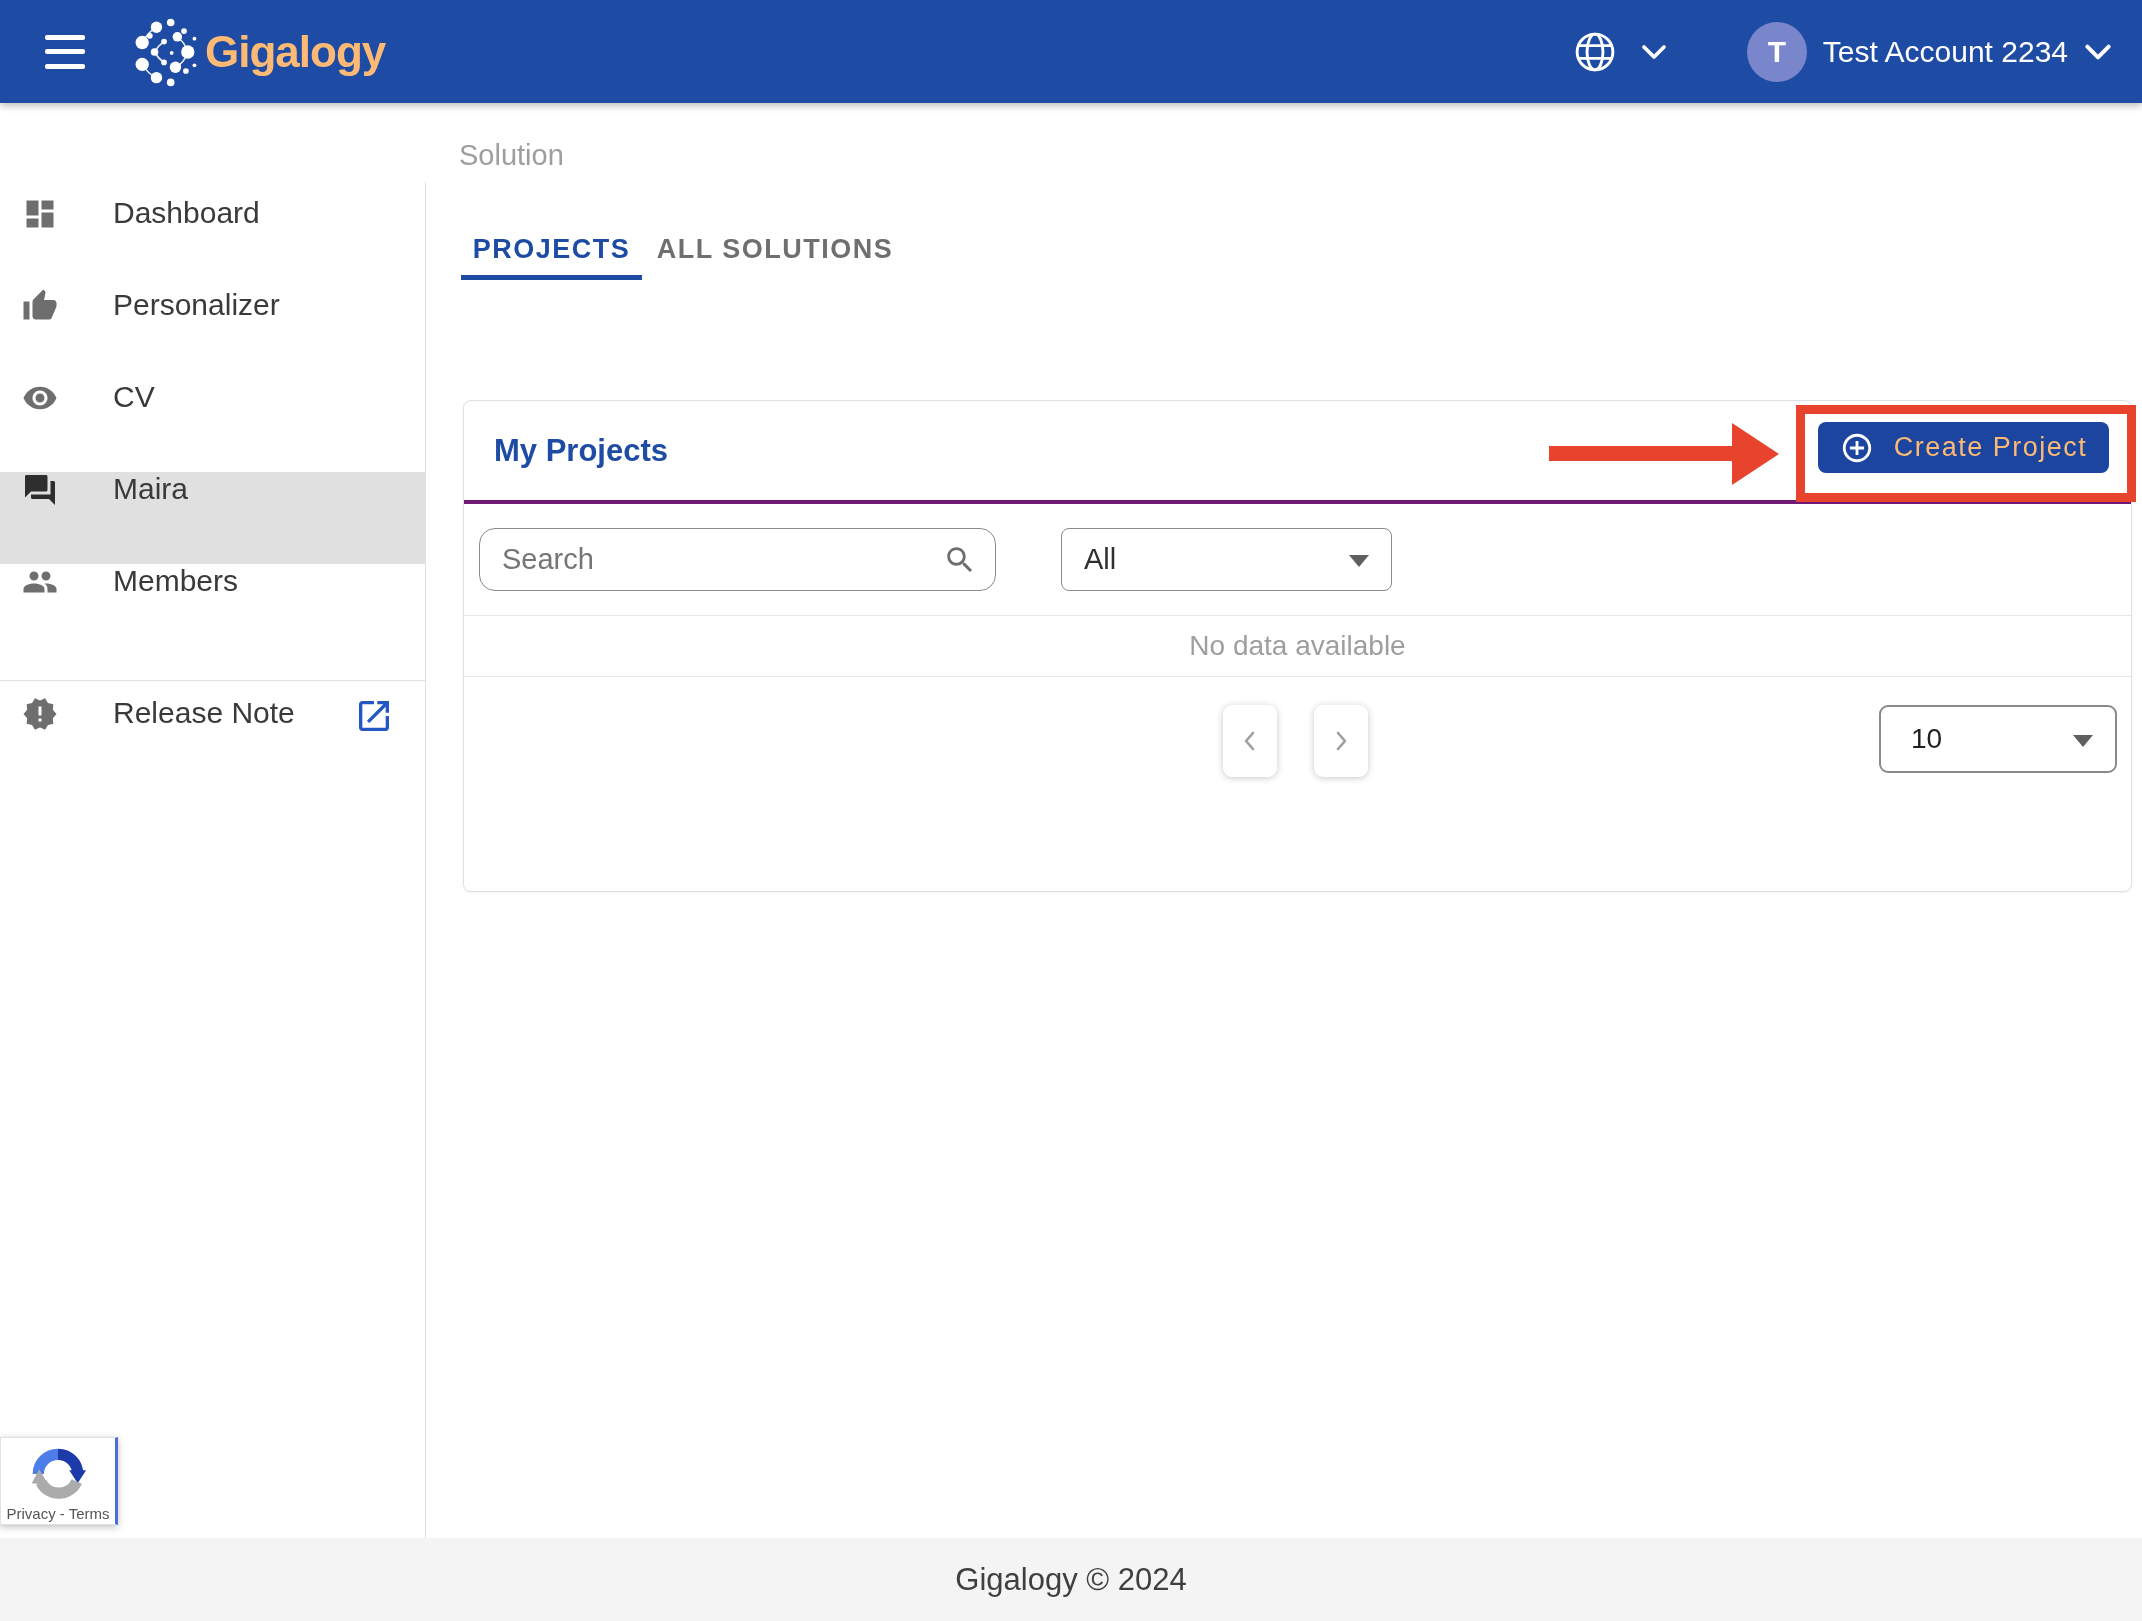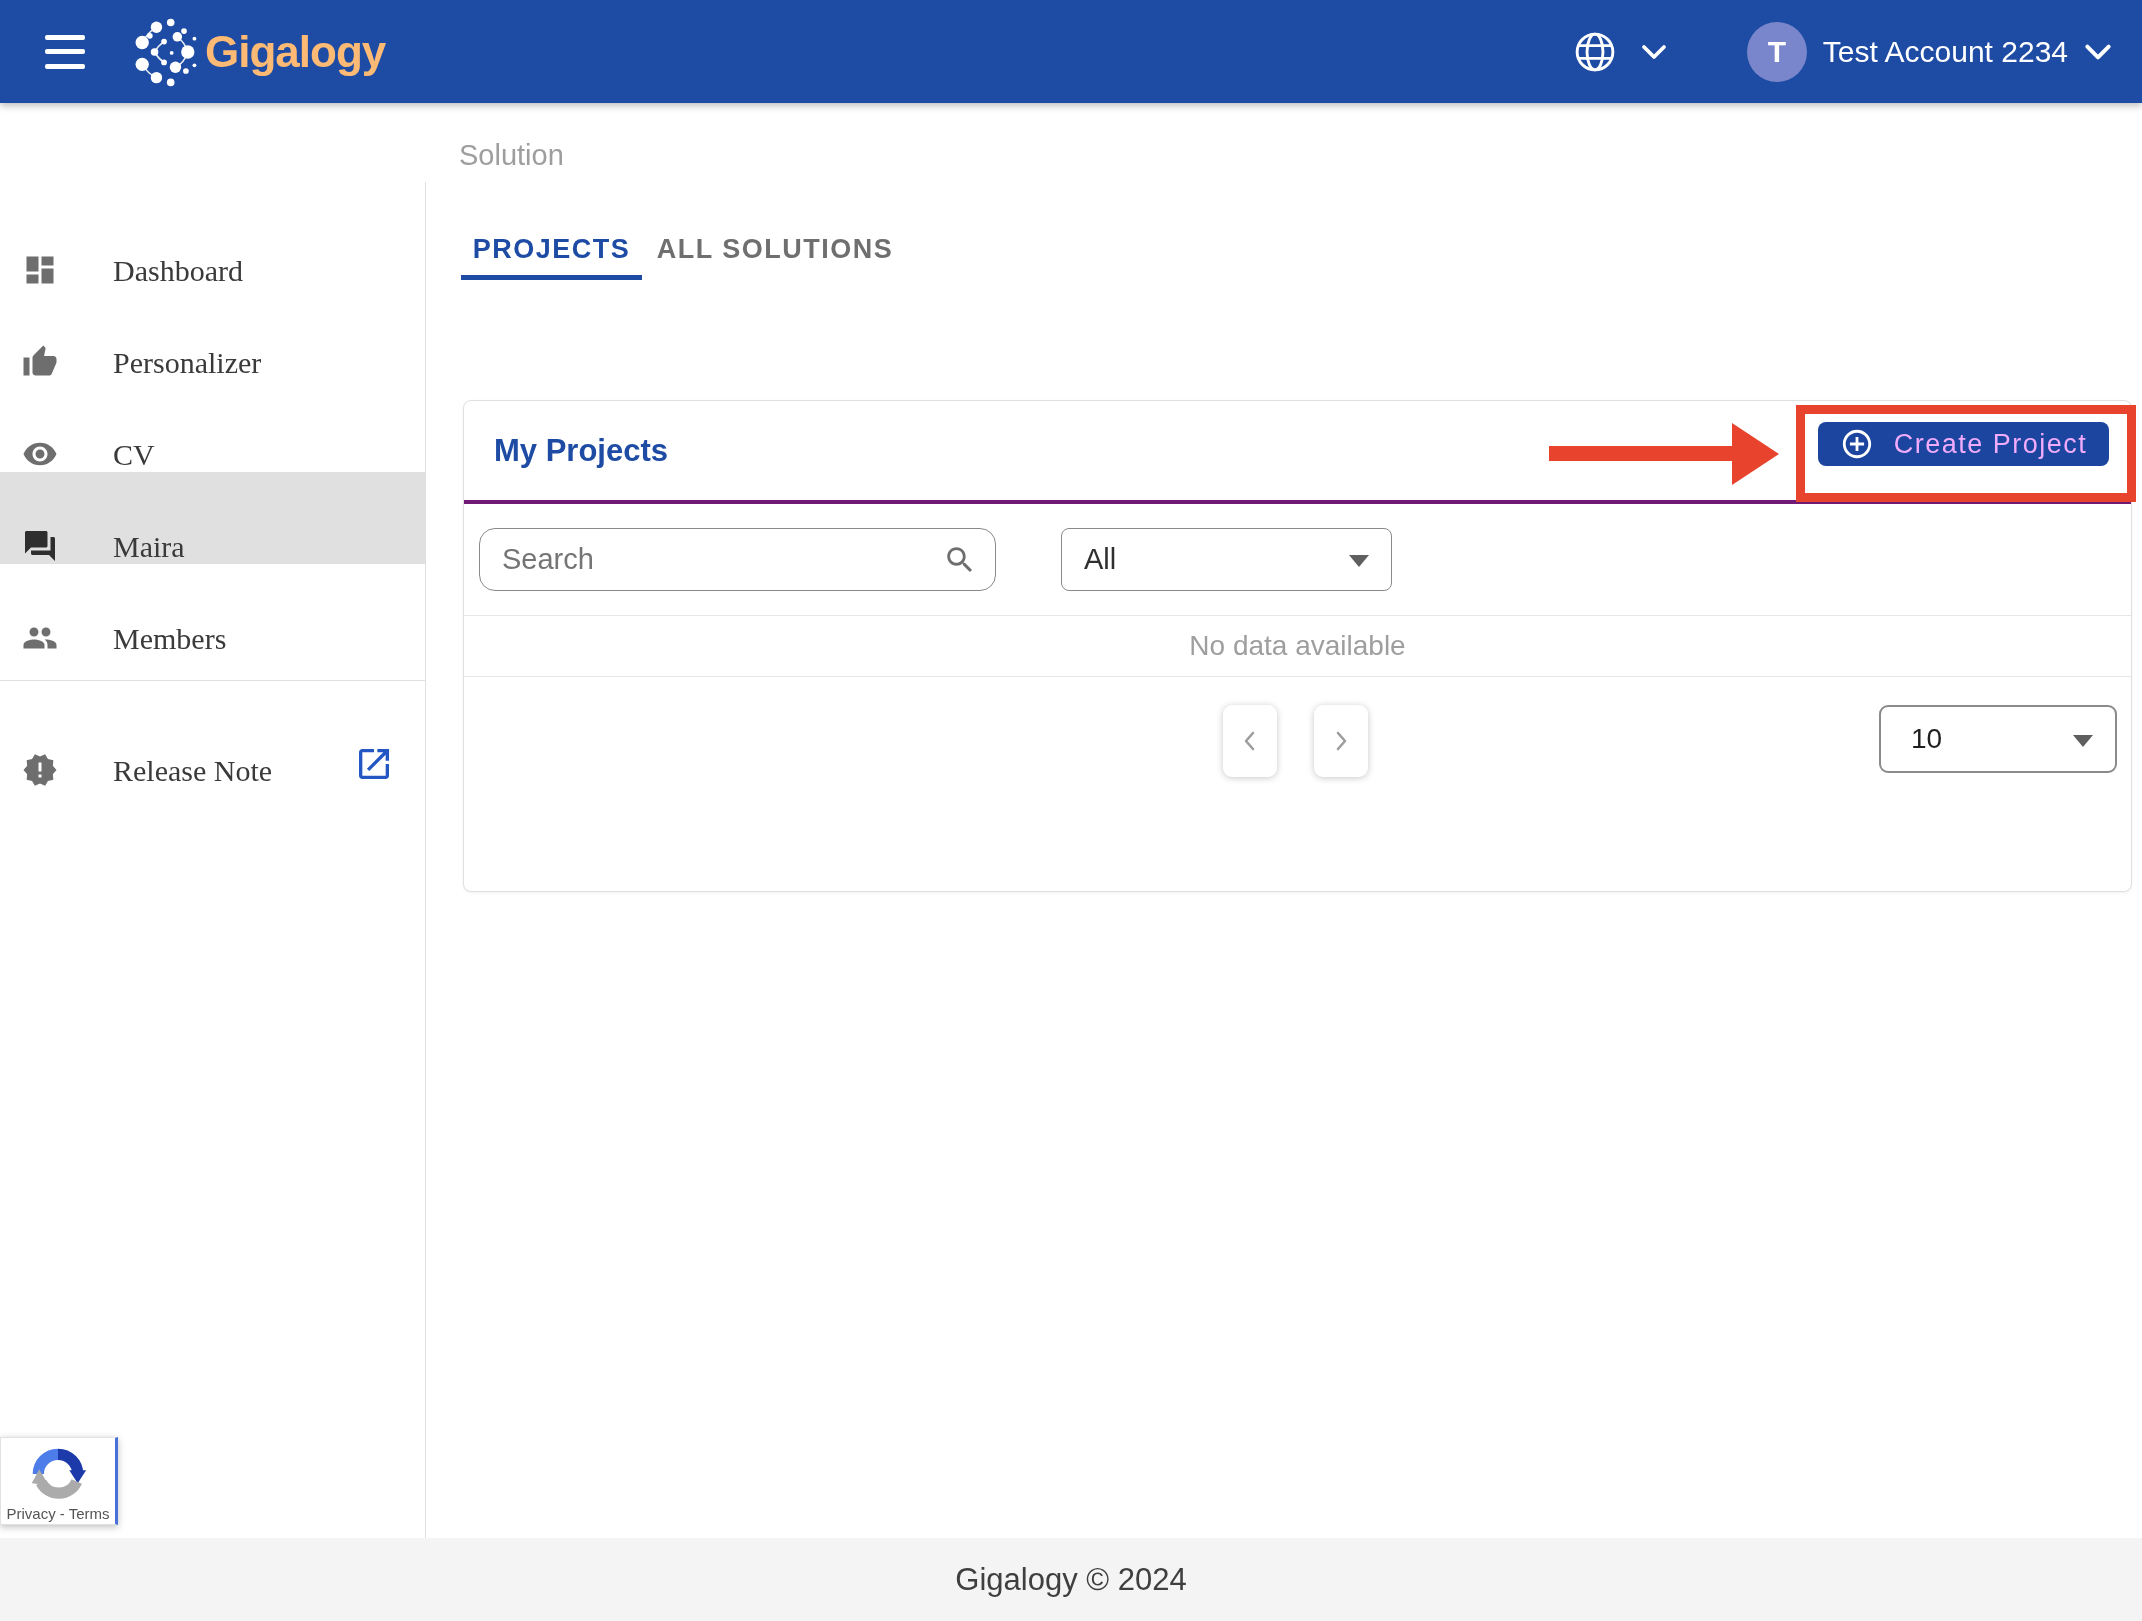--- a/index.html
+++ b/index.html
@@ -23,21 +23,21 @@
   .avatar { width:60px; height:60px; border-radius:50%; background:#7986CB; color:#fff;
             font-size:30px; font-weight:700; display:flex; align-items:center;
             justify-content:center; }
   .account-name { color:#fff; font-size:30px; margin-left:16px; }
   .account .chev { margin-left:14px; }
 
   
   .sidebar { position:absolute; left:0; top:103px; width:426px; height:1435px; background:#fff; z-index:5; }
   .sidebar::after { content:""; position:absolute; right:0; top:79px; bottom:0; width:1px; background:#e0e0e0; }
   .side-list { margin-top:93px; }
-  .side-item { height:92px; display:flex; align-items:flex-end; cursor:pointer;font-family:Liberation Serif, serif; }
+  .side-item { height:92px; display:flex; align-items:flex-start; cursor:pointer; }
   .side-item.selected { background:#E0E0E0; }
   .side-item .sicon { width:36px; height:36px; margin-left:22px; flex:0 0 auto; }
   .side-item .sicon svg { width:36px; height:36px; fill:#6E6E6E; }
   .side-item.selected .sicon svg { fill:#2E2E2E; }
   .side-label { font-size:30px; color:#3A3A3A; margin-left:55px; }
   .side-divider { height:1px; background:#e0e0e0; margin-top:24px; }
   .side-item.release { margin-top:15px; }
   .ext-icon { margin-left:auto; margin-right:32px; }
   .ext-icon svg { width:40px; height:40px; fill:#2456C4; }
 
@@ -54,22 +54,22 @@
   .tab.inactive { color:#6F6F6F; }
 
   
   .card { position:absolute; left:37px; top:297px; width:1669px; height:492px;
           background:#fff; border:1px solid #e0e0e0; border-radius:8px;
           box-shadow:0 1px 3px rgba(0,0,0,.06); }
   .card-header { position:relative; height:103px; border-bottom:4px solid #701a75;
                  display:flex; align-items:center; }
   .card-title { font-size:31px; font-weight:700; color:#1E4BA4; margin-left:30px; }
 
-  .create-btn { position:absolute; left:1354px; top:21px; width:291px; height:44px;
-                background:#1B459E; border:none; border-radius:8px; color:#f0abfc;
+  .create-btn { position:absolute; left:1354px; top:21px; width:291px; height:51px;
+                background:#1B459E; border:none; border-radius:8px; color:#fdba74;
                 font-family:"Liberation Sans", sans-serif; font-size:27px; letter-spacing:1.5px;
                 display:flex; align-items:center; justify-content:center; cursor:pointer; }
   .create-btn svg { width:34px; height:34px; fill:#fff; margin-right:20px; }
 
   .anno-rect { position:absolute; left:1332px; top:4px; width:340px; height:97px;
                border:9px solid #E8432D; z-index:15; pointer-events:none; }
   .anno-arrow-shaft { position:absolute; left:1085px; top:45px; width:186px; height:15px;
                       background:#E8432D; z-index:15; }
   .anno-arrow-head { position:absolute; left:1268px; top:22px; width:0; height:0; z-index:15;
                      border-top:31px solid transparent; border-bottom:31px solid transparent;

